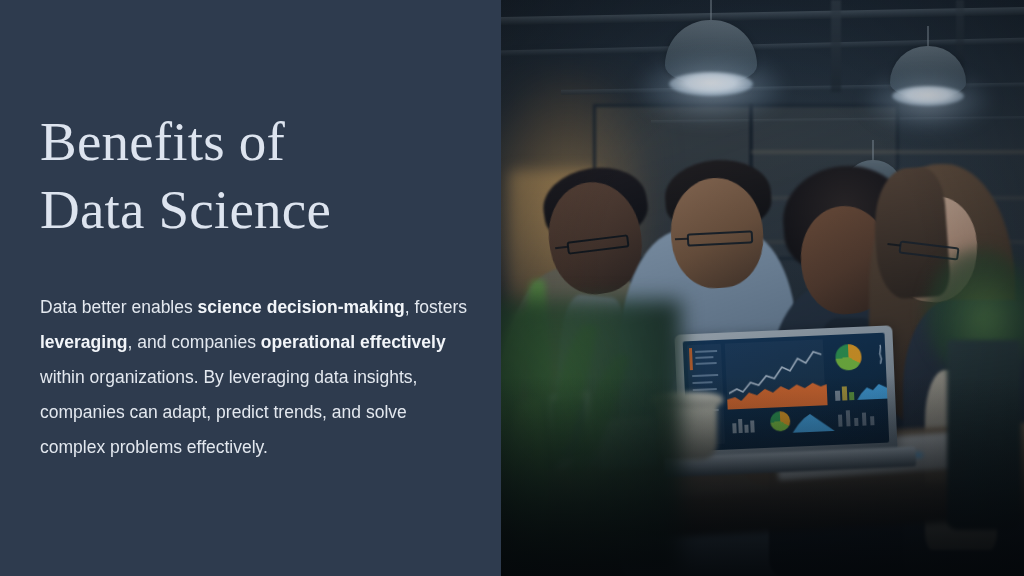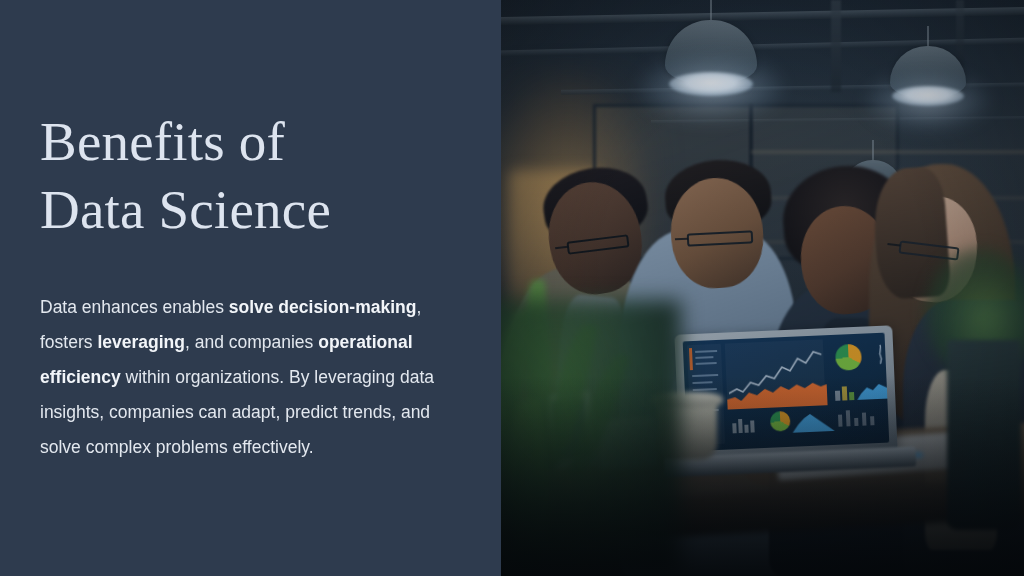--- a/index.html
+++ b/index.html
@@ -403,21 +403,21 @@
 <body>
 
 <div id="slide">
 
   <div class="left-panel">
 
     <div class="title">Benefits of
 Data Science</div>
 
     <div class="body-copy">
-      <span>Data enhances enables </span><b>solve decision-making</b><span>, fosters </span><b>leveraging</b><span>, and companies </span><b>operational efficiency</b><span> within organizations. By leveraging data insights, companies can adapt, predict trends, and solve complex problems effectively.</span>
+      <span>Data better enables </span><b>science decision-making</b><span>, fosters </span><b>leveraging</b><span>, and companies </span><b>operational effectively</b><span> within organizations. By leveraging data insights, companies can adapt, predict trends, and solve complex problems effectively.</span>
     </div>
 
   </div>
 
   <div class="photo">
     <div class="photo-inner">
 
       <div class="room-base"></div>
       <div class="warm-wall"></div>
       <div class="warm-wall2"></div>

